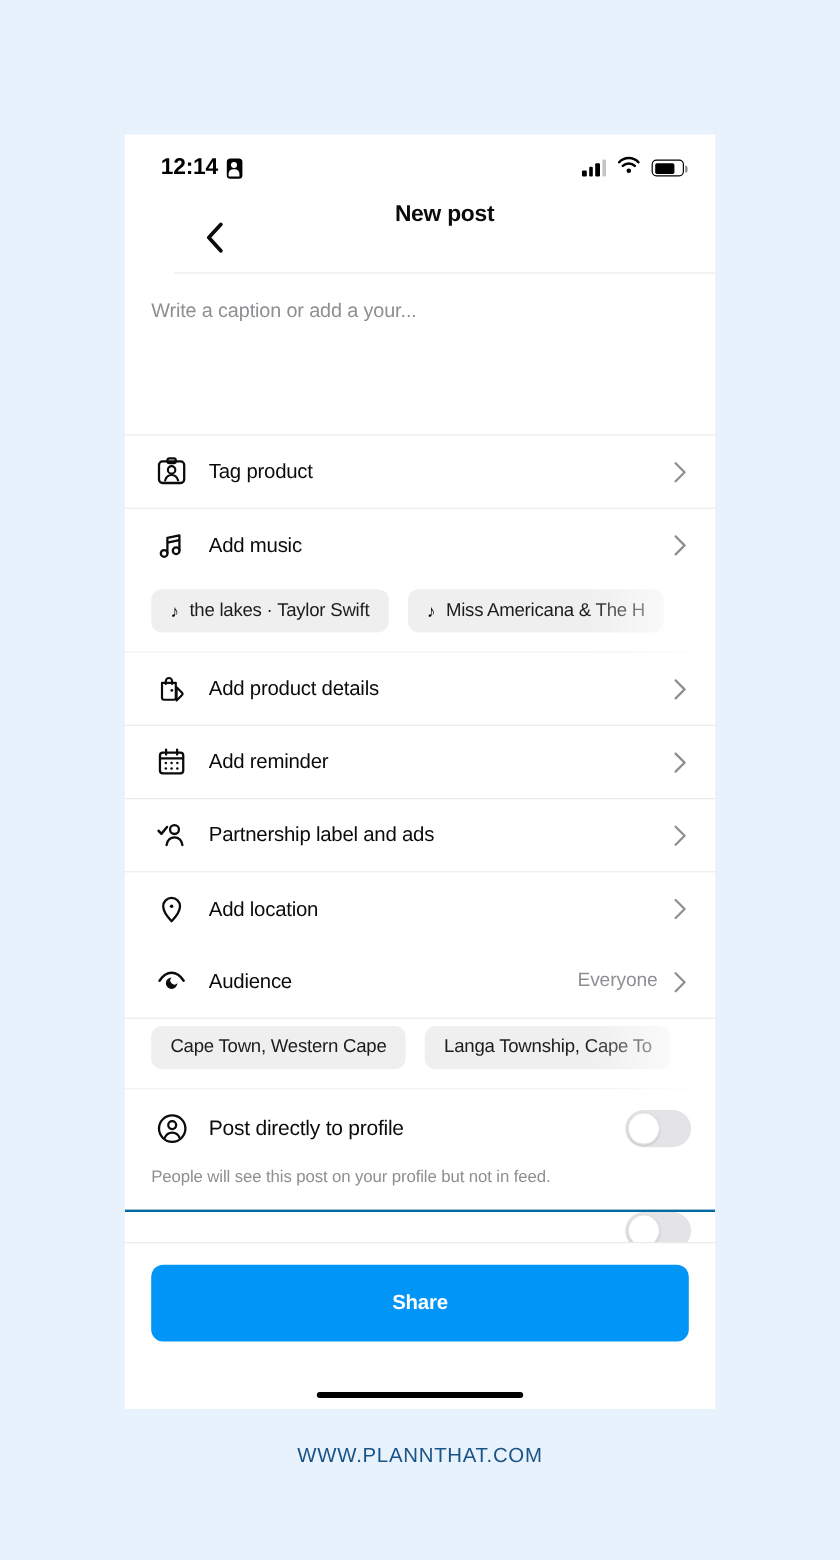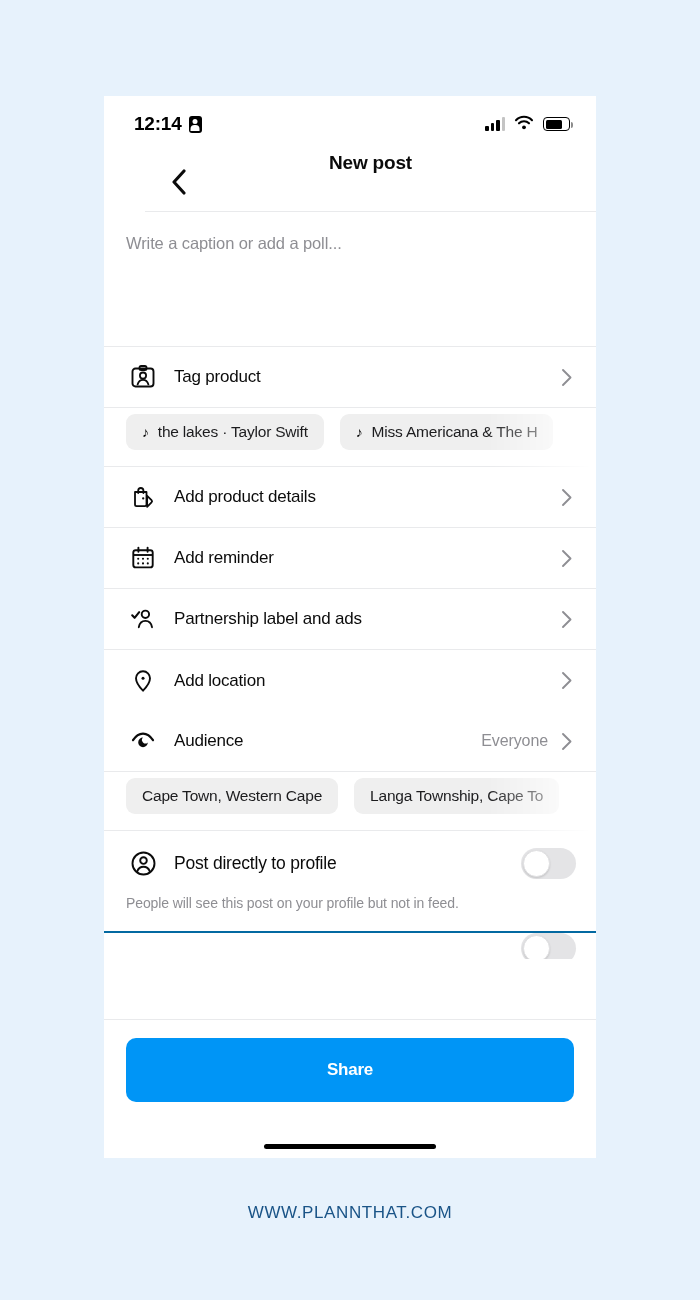--- a/index.html
+++ b/index.html
@@ -7,21 +7,21 @@
     width: 700px; height: 1300px;
     background: #e7f2fc;
     font-family: "Liberation Sans", sans-serif;
     overflow: hidden;
   }
   .page { position: relative; width: 700px; height: 1300px; }
 
   
   .phone {
     position: absolute;
-    left: 104px; top: 96px;
+    left: 104px; top: 112px;
     width: 492px; height: 1062px;
     background: #ffffff;
     overflow: hidden;
   }
 
   
   .statusbar {
     height: 56px;
     display: flex; align-items: center; justify-content: space-between;
     padding: 0 26px 0 30px;
@@ -193,21 +193,21 @@
     <div class="navbar">
       <div class="back-btn">
         <svg width="16" height="26" viewBox="0 0 16 26">
           <path d="M13 2 L3 13 L13 24" fill="none" stroke="#0b0b0b" stroke-width="3.1" stroke-linecap="round" stroke-linejoin="round"></path>
         </svg>
       </div>
       <div class="nav-title">New post</div>
     </div>
 
     <div class="caption-area">
-      <div class="caption-placeholder">Write a caption or add a poll...</div>
+      <div class="caption-placeholder">Write a caption or add a your...</div>
     </div>
 
     <div class="row-group">
 
       <div class="row">
         <div class="row-icon">
           <svg width="26" height="26" viewBox="0 0 26 26">
             <rect x="2.5" y="4.5" width="21" height="18" rx="3" fill="none" stroke="#0b0b0b" stroke-width="1.9"></rect>
             <rect x="9.5" y="2" width="7" height="4" rx="1.6" fill="none" stroke="#0b0b0b" stroke-width="1.8"></rect>
             <circle cx="13" cy="11.6" r="3.1" fill="none" stroke="#0b0b0b" stroke-width="1.8"></circle>
@@ -215,20 +215,36 @@
           </svg>
         </div>
         <div class="row-label">Tag product</div>
         <div class="chevron">
           <svg width="12" height="19" viewBox="0 0 12 19">
               <path d="M2 2 L9.5 9.5 L2 17" fill="none" stroke="#8e8e93" stroke-width="1.9" stroke-linecap="round" stroke-linejoin="round"></path>
             </svg>
         </div>
       </div>
 
+      <div class="row no-border">
+        <div class="row-icon">
+          <svg width="26" height="26" viewBox="0 0 26 26">
+            <path d="M9.5 19V6.3l10-2.1v12.6" fill="none" stroke="#0b0b0b" stroke-width="1.9" stroke-linejoin="round"></path>
+            <path d="M9.5 10.2l10-2.1" fill="none" stroke="#0b0b0b" stroke-width="1.9"></path>
+            <circle cx="6.8" cy="19.2" r="2.8" fill="none" stroke="#0b0b0b" stroke-width="1.9"></circle>
+            <circle cx="16.8" cy="16.9" r="2.8" fill="none" stroke="#0b0b0b" stroke-width="1.9"></circle>
+          </svg>
+        </div>
+        <div class="row-label">Add music</div>
+        <div class="chevron">
+          <svg width="12" height="19" viewBox="0 0 12 19">
+              <path d="M2 2 L9.5 9.5 L2 17" fill="none" stroke="#8e8e93" stroke-width="1.9" stroke-linecap="round" stroke-linejoin="round"></path>
+            </svg>
+        </div>
+      </div>
 
       <div class="chips">
         <div class="chip">
           <span class="note">♪</span>
           <span>the lakes · Taylor Swift</span>
         </div>
         <div class="chip">
           <span class="note">♪</span>
           <span>Miss Americana &amp; The H</span>
         </div>

